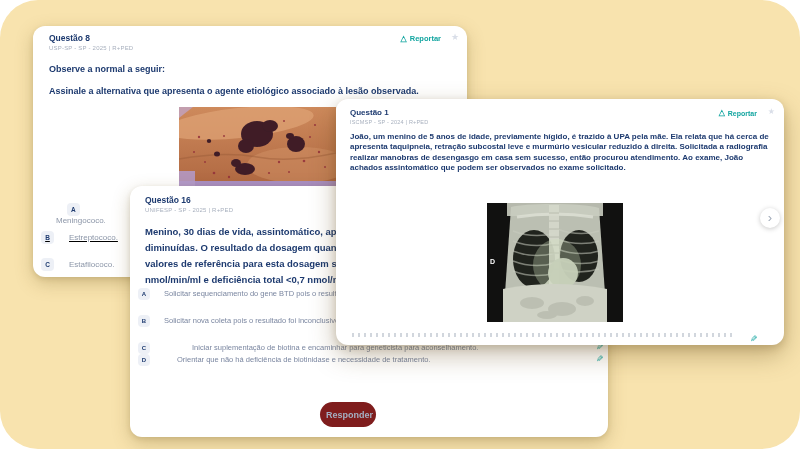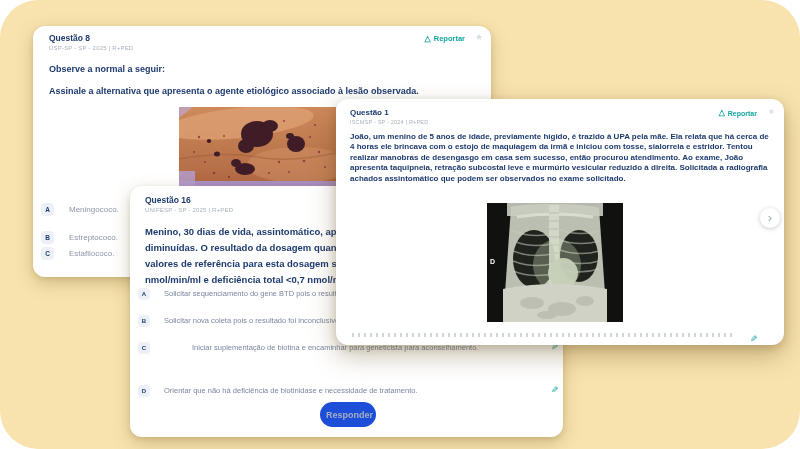--- a/index.html
+++ b/index.html
@@ -6,22 +6,22 @@
   body{
     width:800px;height:449px;position:relative;background:#ffffff;
     font-family:"Liberation Sans", sans-serif;overflow:hidden;
     -webkit-font-smoothing:antialiased;
   }
   .bg{position:absolute;inset:0;background:var(--cream,#F8E3AE);border-radius:38px;}
   .card{
     position:absolute;background:#fff;border-radius:12px;overflow:hidden;
     box-shadow:0 6px 18px rgba(110,85,30,.28), 0 2px 5px rgba(110,85,30,.15);
   }
-  #card-q8 {left:33px;  top:26px;  width:434px; height:251px; z-index:1;padding-left:24px;}
-  #card-q16{left:130px; top:186px; width:433px; height:251px; z-index:2;}
+  #card-q8 {left:33px;  top:26px;  width:434px; height:251px; z-index:1;}
+  #card-q16{left:130px; top:186px; width:433px; height:251px; z-index:2;padding-left:45px;}
   #card-q1 {left:336px; top:99px;  width:448px; height:246px; z-index:3;
             box-shadow:0 10px 26px rgba(95,70,20,.35), 0 3px 8px rgba(95,70,20,.2);}
   .q-title{position:absolute;color:var(--navy,#1D3A6F);font-weight:bold;}
   .q-source{position:absolute;color:#A8B0BE;letter-spacing:.2px;}
   .prompt{position:absolute;color:var(--navy,#1D3A6F);font-weight:bold;white-space:nowrap;}
   .report{position:absolute;display:flex;align-items:center;gap:3px;cursor:pointer;
           color:var(--accent,#12A5A0);font-weight:bold;}
   .report .tri{font-size:8px;line-height:8px;}
   .star{position:absolute;color:#D9DEE8;cursor:pointer;}
   .opt-row{position:absolute;display:flex;align-items:center;cursor:pointer;}
@@ -46,21 +46,21 @@
   #card-q16 .lines{position:absolute;left:15px;top:38px;width:430px;}
   #card-q16 .lines div{color:var(--navy,#1D3A6F);font-weight:bold;font-size:9.5px;
                        line-height:16px;white-space:nowrap;}
   #card-q16 .opt-row{left:8px;right:4px;height:13px;}
   #card-q16 .chip{width:12px;height:12px;font-size:6px;}
   #card-q16 .opt-label{margin-left:14px;font-size:7.5px;color:#7A86A0;white-space:nowrap;
                        overflow:hidden;flex:1 1 auto;}
   #card-q16 .opt-row .pencil{position:static;margin-left:4px;flex:0 0 auto;}
   .answer-btn{
     position:absolute;left:190px;top:216px;width:56px;height:25px;border:none;
-    background:#1d4ed8;color:#A4AFC2;font-size:9px;font-weight:bold;
+    background:#7f1d1d;color:#A4AFC2;font-size:9px;font-weight:bold;
     border-radius:13px;cursor:pointer;font-family:"Liberation Sans",sans-serif;
   }
   
   #card-q1 .q-title{left:14px;top:9px;font-size:8px;}
   #card-q1 .q-source{left:14px;top:20px;font-size:5.5px;}
   #card-q1 .report{top:10px;right:27px;font-size:7px;}
   #card-q1 .star{top:8px;right:9px;font-size:8px;}
   #card-q1 .lines{position:absolute;left:14px;top:33px;width:424px;}
   #card-q1 .lines div{color:var(--navy,#1D3A6F);font-weight:bold;font-size:8px;
                       line-height:10.4px;white-space:nowrap;}
@@ -131,29 +131,29 @@
         <circle cx="131" cy="30" r="1"></circle>
       <circle cx="140" cy="45" r="1.2"></circle>
         <circle cx="146" cy="60" r="1"></circle>
         <circle cx="15" cy="45" r="1"></circle>
       <circle cx="90" cy="66" r="1.1"></circle>
         <circle cx="105" cy="14" r="1"></circle>
         <circle cx="136" cy="18" r="1.1"></circle>
     </g>
   </svg>
 
-  <div class="opt-row" style="top:177px;">
+  <div class="opt-row" style="top:177px;flex-direction:column;">
     <span class="chip">A</span>
     <span class="opt-label">Meningococo.</span>
   </div>
-  <div class="opt-row" style="top:205px;">
+  <div class="opt-row" style="top:205px;text-decoration:underline;">
     <span class="chip">B</span>
     <span class="opt-label">Estreptococo.</span>
   </div>
-  <div class="opt-row" style="top:221px;">
+  <div class="opt-row" style="top:232px;">
     <span class="chip">C</span>
     <span class="opt-label">Estafilococo.</span>
   </div>
 </section>
 
 <section class="card" id="card-q16">
   <div class="q-title">Questão 16</div>
   <div class="q-source">UNIFESP - SP - 2025 | R+PED</div>
   <div class="lines">
     <div>Menino, 30 dias de vida, assintomático, apresenta du</div>
@@ -170,43 +170,42 @@
   <div class="opt-row" style="top:128px;">
     <span class="chip">B</span>
     <span class="opt-label">Solicitar nova coleta pois o resultado foi inconclusivo e iniciar sup</span>
     <span class="pencil">✎</span>
   </div>
   <div class="opt-row" style="top:155px;gap:28px;">
     <span class="chip">C</span>
     <span class="opt-label">Iniciar suplementação de biotina e encaminhar para geneticista para aconselhamento.</span>
     <span class="pencil">✎</span>
   </div>
-  <div class="opt-row" style="top:198px;">
+  <div class="opt-row" style="top:167px;gap:13px;">
     <span class="chip">D</span>
     <span class="opt-label">Orientar que não há deficiência de biotinidase e necessidade de tratamento.</span>
     <span class="pencil">✎</span>
   </div>
 
   <button class="answer-btn">Responder</button>
 </section>
 
 <section class="card" id="card-q1">
   <div class="q-title">Questão 1</div>
   <div class="q-source">ISCMSP - SP - 2024 | R+PED</div>
   <div class="report">
     <span class="tri">△</span>
     <span>Reportar</span>
   </div>
   <div class="star">★</div>
 
   <div class="lines">
     <div>João, um menino de 5 anos de idade, previamente hígido, é trazido à UPA pela mãe. Ela relata que há cerca de</div>
-    <div>4 horas ele brincava com o estojo de maquiagem da irmã e iniciou com tosse, sialorreia e estridor. Tentou</div>
+    <div>apresenta taquipneia, retração subcostal leve e murmúrio vesicular reduzido à direita. Solicitada a radiografia</div>
     <div>realizar manobras de desengasgo em casa sem sucesso, então procurou atendimento. Ao exame, João</div>
-    <div>apresenta taquipneia, retração subcostal leve e murmúrio vesicular reduzido à direita. Solicitada a radiografia</div>
     <div>achados assintomático que podem ser observados no exame solicitado.</div>
   </div>
 
   <svg class="xray" viewBox="0 0 136 119">
     <rect width="136" height="119" fill="#111110"></rect>
     <path d="M24,4 C40,0 96,0 112,5 L120,119 L16,119 Z" fill="#BBBFB2"></path>
     <rect x="20" y="0" width="96" height="13" fill="#C9CCBF" opacity=".9"></rect>
     <path d="M30,14 Q68,8 106,14" stroke="#DDE0D4" stroke-width="3" fill="none" opacity=".8"></path>
     <ellipse cx="47" cy="56" rx="21" ry="29" fill="#20231D"></ellipse>
     <ellipse cx="92" cy="53" rx="19" ry="26" fill="#20231D"></ellipse>

